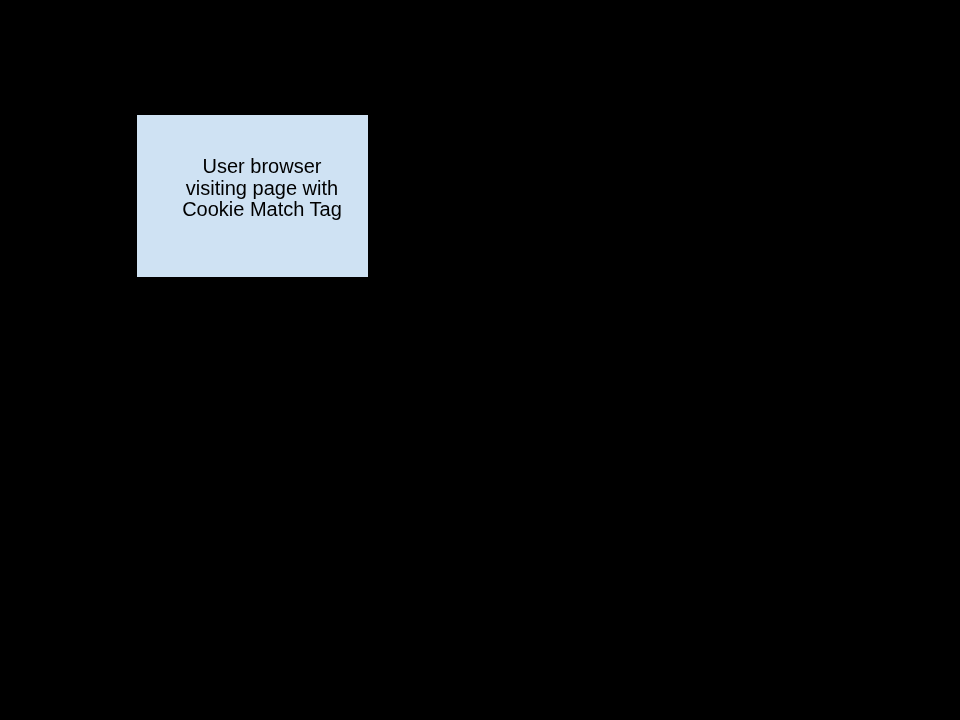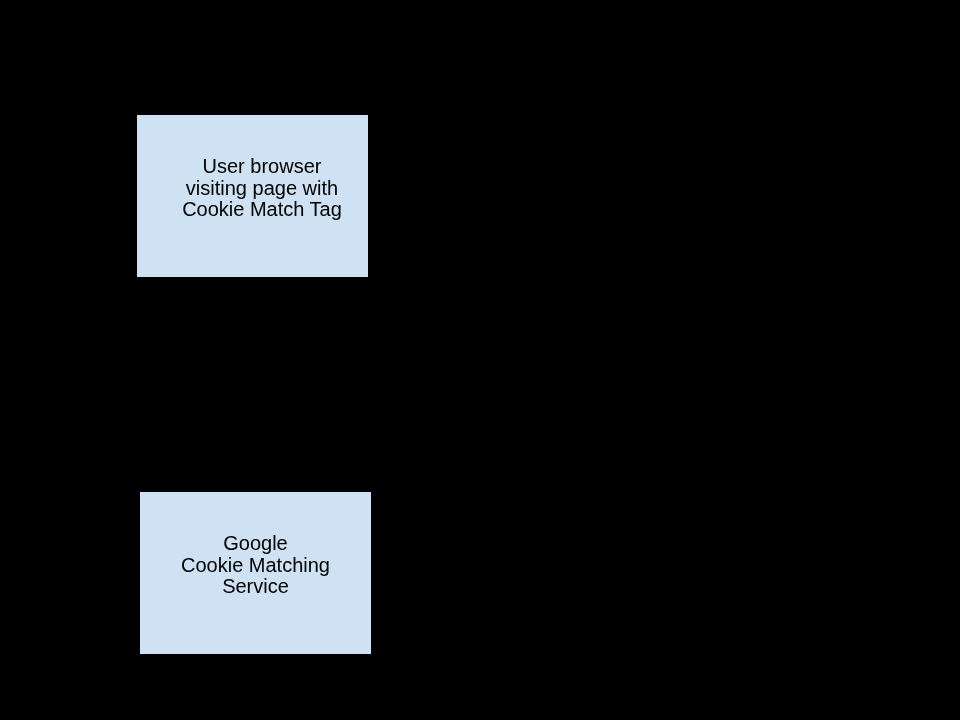--- a/index.html
+++ b/index.html
@@ -45,18 +45,13 @@
 <body>
 
 <div class="canvas">
   <div class="node node-user-browser">
     <span>User browser
 visiting page with
 Cookie Match Tag</span>
   </div>
 
 
-  <div class="node node-google-cms">
-    <span>Google
-Cookie Matching
-Service</span>
-  </div>
 </div>
 
 </body></html>

